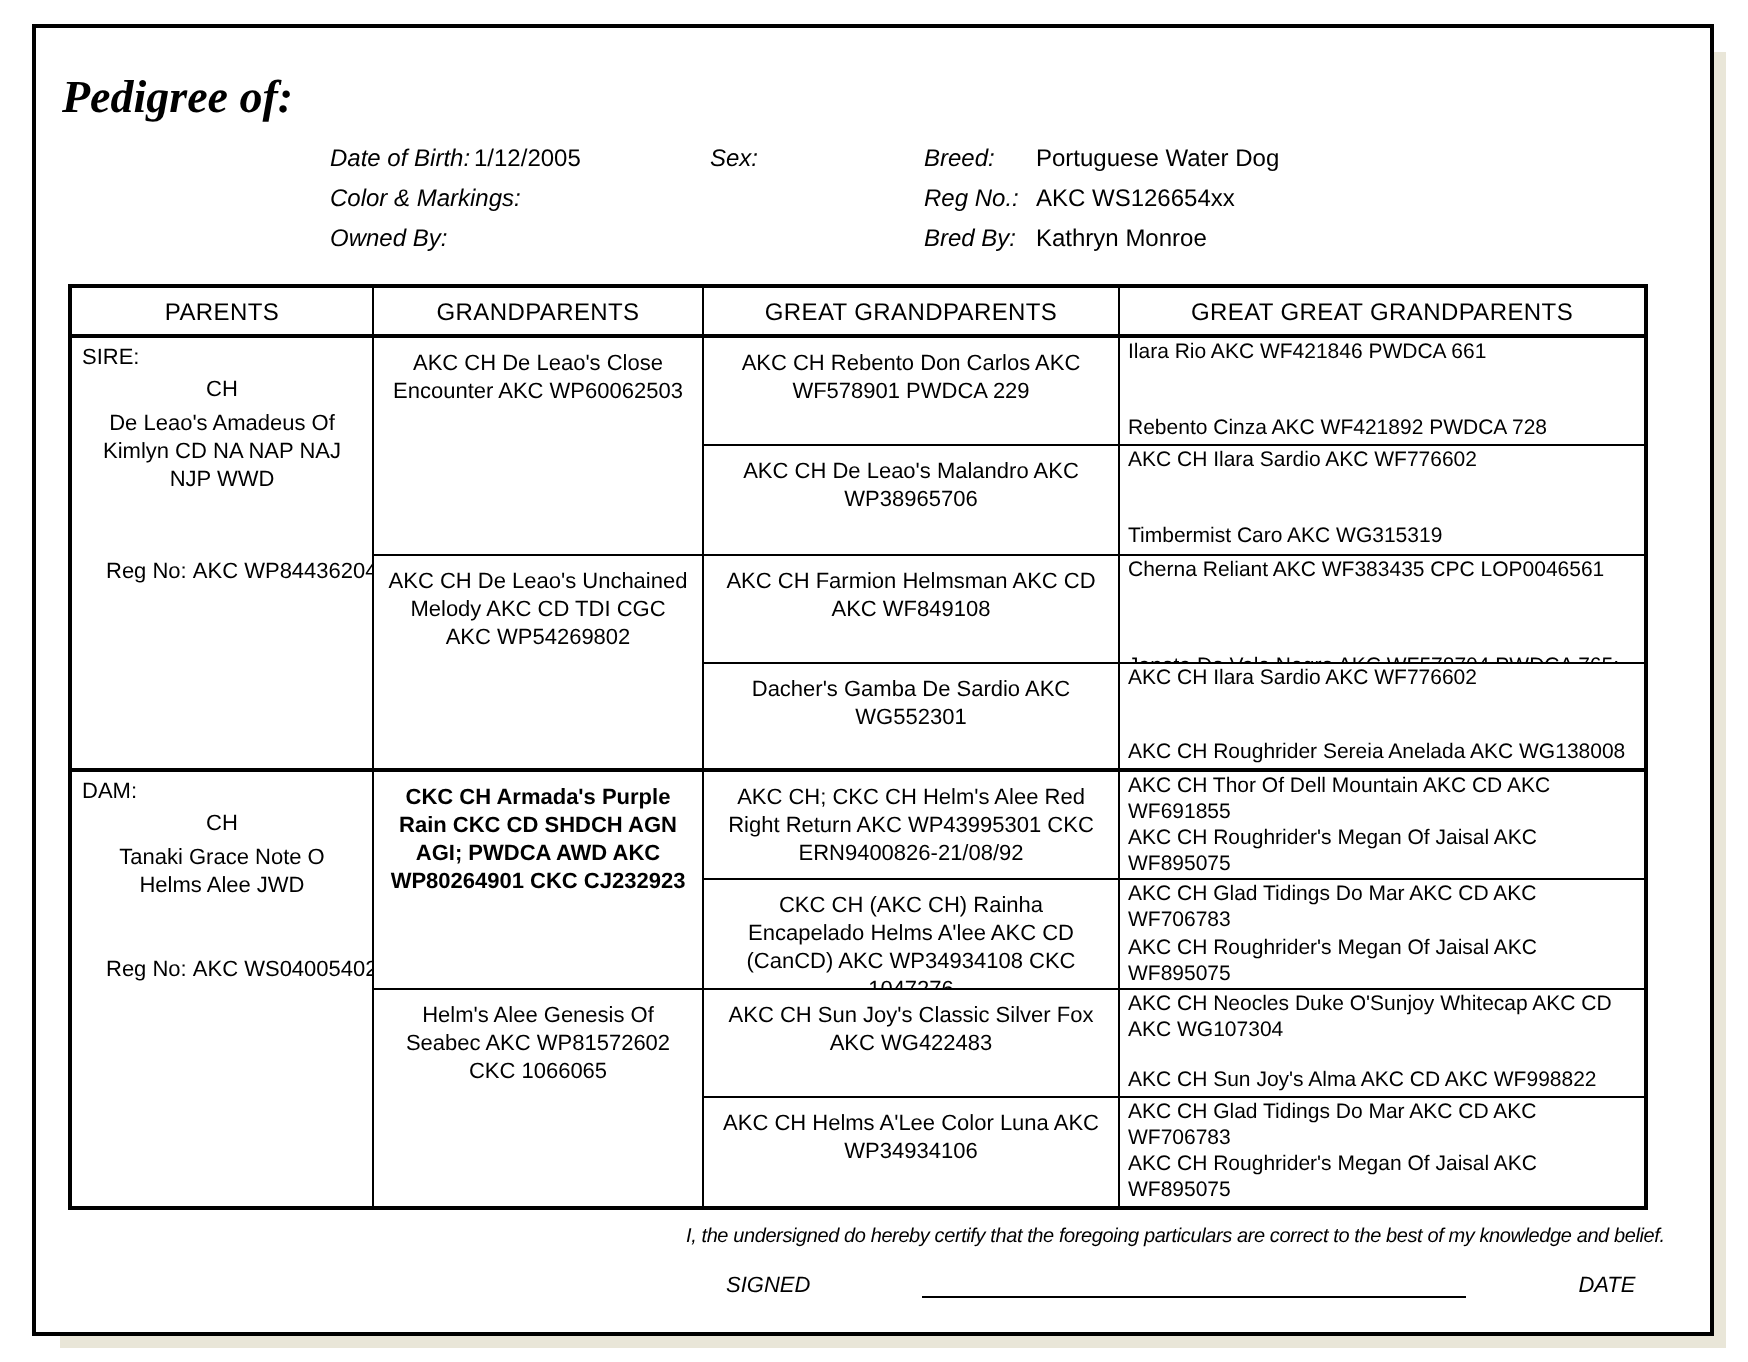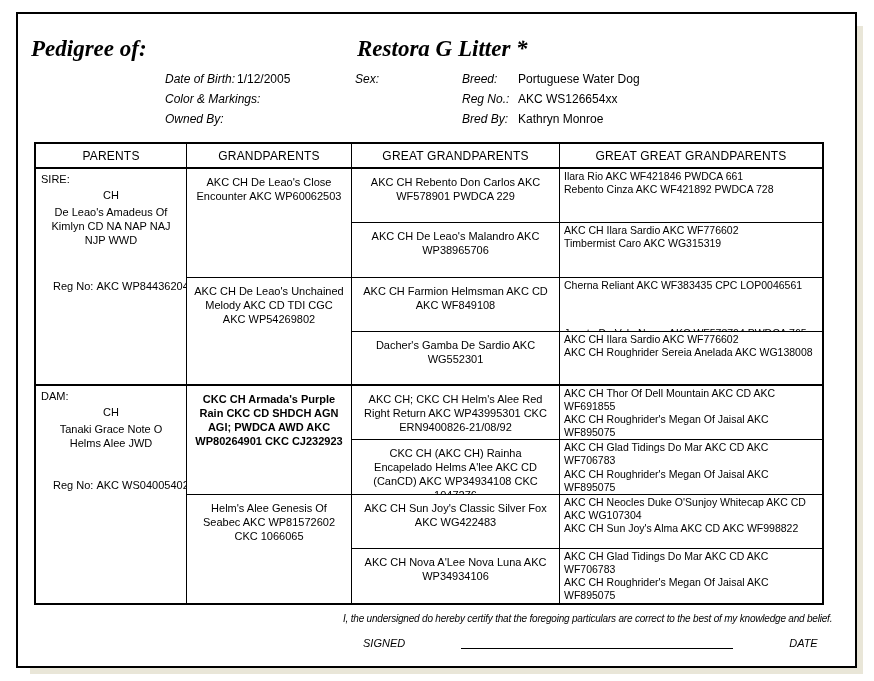--- a/index.html
+++ b/index.html
@@ -27,21 +27,21 @@
     grid-template-columns:151px 165px 208px 1fr;
     grid-template-rows:25px repeat(8, 1fr);
     font-size:11px;
   }
   .t-cell { border-right:1px solid #000; border-bottom:1px solid #000; overflow:hidden; }
   .c4 { border-right:none; }
   .row-last { border-bottom:none; }
   .sep { border-bottom:2px solid #000; }
   .th { display:flex; align-items:center; justify-content:center; font-size:12px; letter-spacing:.2px; border-bottom:2px solid #000; }
   .gp-cell, .gg-cell { text-align:center; padding:6px 7px 2px 7px; line-height:1.28; }
-  .ggg-cell { display:flex; flex-direction:column; justify-content:flex-start; padding:1px 4px; line-height:1.25; font-size:10.5px; }
+  .ggg-cell { display:flex; flex-direction:column; justify-content:space-between; padding:1px 4px; line-height:1.25; font-size:10.5px; }
   .ggg-entry { text-align:left; }
   .parent-cell { display:flex; flex-direction:column; padding:3px 5px; line-height:1.3; }
   .p-label { text-align:left; font-size:11px; }
   .p-name { text-align:center; padding:2px 4px 0 4px; }
   .p-reg { text-align:left; padding-left:12px; margin-top:32px; white-space:nowrap; }
   
   .certify {
     position:absolute; left:325px; top:599px; width:505px;
     font-style:italic; font-size:10px; letter-spacing:-0.2px; white-space:nowrap;
   }
@@ -50,21 +50,20 @@
   .line-signed { width:272px; }
   .line-date { width:100px; }
 </style>
 </head>
 <body>
 
 <div class="canvas">
   <div class="page">
 
     <div class="doc-title">Pedigree of:</div>
-    <div class="litter-title">Restora G Litter *</div>
 
     <div class="info-lbl" style="left:147px;top:58px;">Date of Birth:</div>
     <div class="info-val" style="left:219px;top:58px;">1/12/2005</div>
     <div class="info-lbl" style="left:337px;top:58px;">Sex:</div>
     <div class="info-lbl" style="left:444px;top:58px;">Breed:</div>
     <div class="info-val" style="left:500px;top:58px;">Portuguese Water Dog</div>
 
     <div class="info-lbl" style="left:147px;top:78px;">Color &amp; Markings:</div>
     <div class="info-lbl" style="left:444px;top:78px;">Reg No.:</div>
     <div class="info-val" style="left:500px;top:78px;">AKC WS126654xx</div>
@@ -98,21 +97,21 @@
       <div class="t-cell gp-cell" style="grid-area:6/2/8/3;font-weight:bold;">CKC CH Armada's Purple Rain CKC CD SHDCH AGN AGI; PWDCA AWD AKC WP80264901 CKC CJ232923</div>
       <div class="t-cell gp-cell row-last" style="grid-area:8/2/10/3;">Helm's Alee Genesis Of Seabec AKC WP81572602 CKC 1066065</div>
 
       <div class="t-cell gg-cell" style="grid-area:2/3/3/4;">AKC CH Rebento Don Carlos AKC WF578901 PWDCA 229</div>
       <div class="t-cell gg-cell" style="grid-area:3/3/4/4;">AKC CH De Leao's Malandro AKC WP38965706</div>
       <div class="t-cell gg-cell" style="grid-area:4/3/5/4;">AKC CH Farmion Helmsman AKC CD AKC WF849108</div>
       <div class="t-cell gg-cell sep" style="grid-area:5/3/6/4;">Dacher's Gamba De Sardio AKC WG552301</div>
       <div class="t-cell gg-cell" style="grid-area:6/3/7/4;">AKC CH; CKC CH Helm's Alee Red Right Return AKC WP43995301 CKC ERN9400826-21/08/92</div>
       <div class="t-cell gg-cell" style="grid-area:7/3/8/4;">CKC CH (AKC CH) Rainha Encapelado Helms A'lee AKC CD (CanCD) AKC WP34934108 CKC 1047276</div>
       <div class="t-cell gg-cell" style="grid-area:8/3/9/4;">AKC CH Sun Joy's Classic Silver Fox AKC WG422483</div>
-      <div class="t-cell gg-cell row-last" style="grid-area:9/3/10/4;">AKC CH Nova A'Lee Nova Luna AKC WP34934106</div>
+      <div class="t-cell gg-cell row-last" style="grid-area:9/3/10/4;">AKC CH Helms A'Lee Color Luna AKC WP34934106</div>
 
       <div class="t-cell ggg-cell c4" style="grid-area:2/4/3/5;">
         <div class="ggg-entry">Ilara Rio AKC WF421846 PWDCA 661</div>
         <div class="ggg-entry">Rebento Cinza AKC WF421892 PWDCA 728</div>
       </div>
       <div class="t-cell ggg-cell c4" style="grid-area:3/4/4/5;">
         <div class="ggg-entry">AKC CH Ilara Sardio AKC WF776602</div>
         <div class="ggg-entry">Timbermist Caro AKC WG315319</div>
       </div>
       <div class="t-cell ggg-cell c4" style="grid-area:4/4/5/5;gap:35px;">

